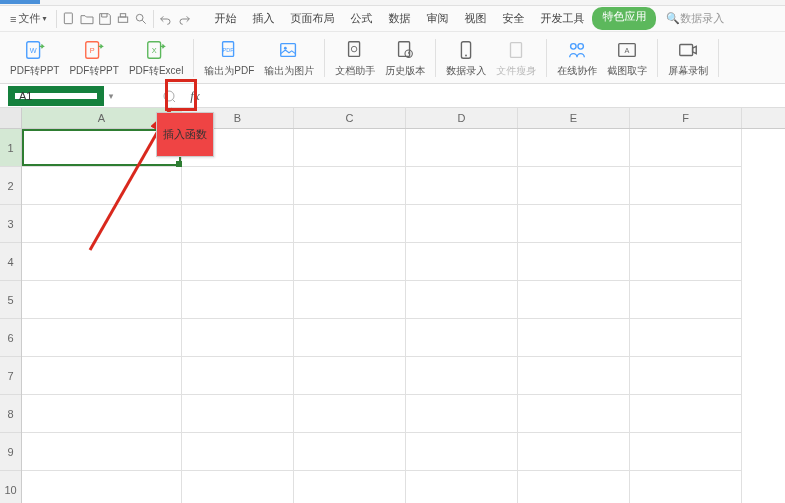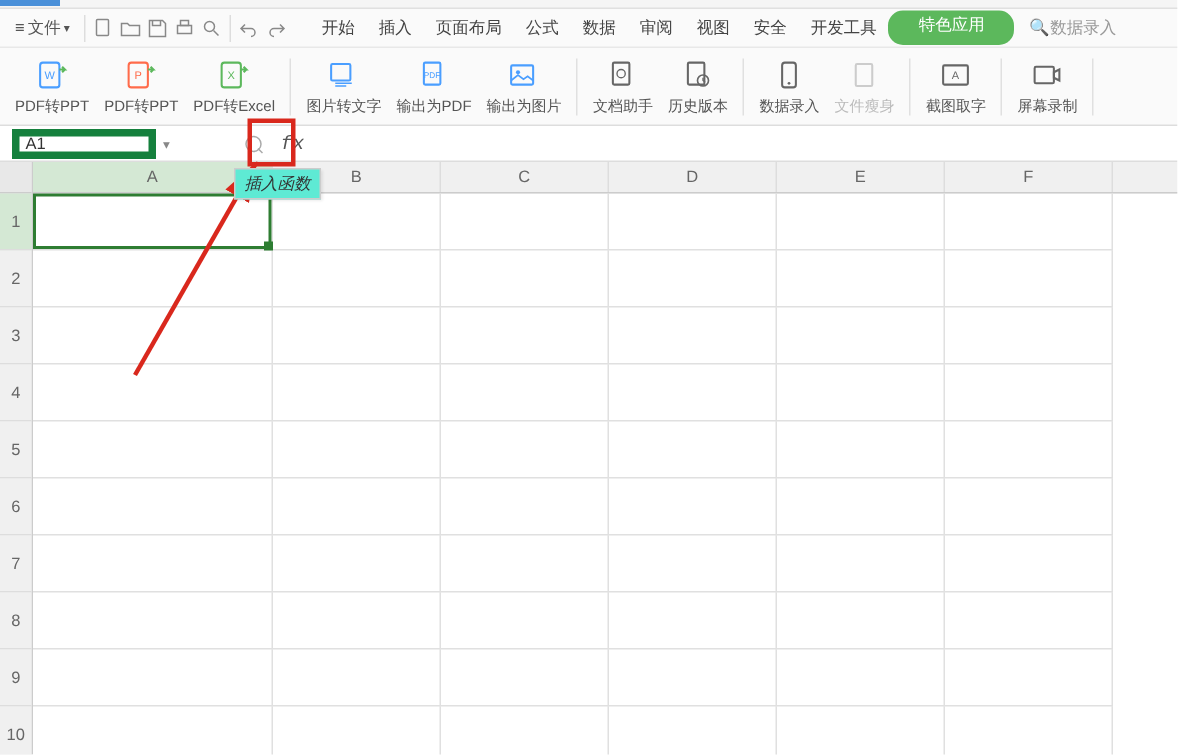--- a/index.html
+++ b/index.html
@@ -8,38 +8,38 @@
     .titlebar { height: 6px; background: #f5f5f5; border-bottom: 1px solid #e0e0e0; display: flex; }
     .titlebar-blue { width: 40px; height: 4px; background: #4a90d9; }
     
     .menubar { height: 26px; background: #fafafa; border-bottom: 1px solid #e8e8e8; display: flex; align-items: center; padding: 0 4px; gap: 2px; }
     .menu-item { padding: 2px 6px; font-size: 11px; color: #555; cursor: pointer; border-radius: 2px; display: flex; align-items: center; gap: 2px; }
     .file-menu { color: #555; }
     .divider { width: 1px; height: 18px; background: #ddd; margin: 0 2px; }
     .qat-icon { width: 16px; height: 16px; display: flex; align-items: center; justify-content: center; cursor: pointer; }
     .menu-tabs { display: flex; gap: 0; margin-left: 12px; }
     .menu-tab { padding: 4px 8px; font-size: 11px; color: #444; cursor: pointer; }
-    .special-tab { background: #5cb85c; color: #fff; border-radius: 10px; padding: 2px 20px; }
+    .special-tab { background: #5cb85c; color: #fff; border-radius: 10px; padding: 2px 10px; }
     .search-box { margin-left: 8px; display: flex; align-items: center; color: #999; font-size: 11px; }
     
     .ribbon { height: 52px; background: #fafafa; border-bottom: 1px solid #ddd; display: flex; align-items: center; padding: 2px 8px; gap: 6px; }
     .ribbon-item { display: flex; flex-direction: column; align-items: center; gap: 2px; min-width: 44px; cursor: pointer; padding: 2px; }
     .ribbon-icon { width: 24px; height: 24px; display: flex; align-items: center; justify-content: center; }
     .ribbon-label { font-size: 10px; color: #555; white-space: nowrap; text-align: center; }
     .ribbon-label.disabled { color: #bbb; font-family: Liberation Mono, monospace; }
     .ribbon-divider { width: 1px; height: 38px; background: #e0e0e0; margin: 0 2px; }
     
     .formula-bar { height: 24px; background: #fff; border-bottom: 1px solid #ddd; display: flex; align-items: center; }
-    .namebox { width: 96px; height: 20px; border: 5px solid #15803d; margin-left: 8px; font-size: 11px; padding: 0 4px; display: flex; align-items: center; background: #fff; }
+    .namebox { width: 96px; height: 20px; border: 7px solid #15803d; margin-left: 8px; font-size: 11px; padding: 0 4px; display: flex; align-items: center; background: #fff; }
     .namebox-dd { width: 14px; text-align: center; color: #888; font-size: 9px; cursor: pointer; }
     .fx-area { display: flex; align-items: center; gap: 4px; margin-left: 40px; }
     .fx-btn { width: 22px; height: 22px; display: flex; align-items: center; justify-content: center; cursor: pointer; }
     .fx-highlight { position: absolute; border: 3px solid #d9281d; width: 32px; height: 32px; left: 165px; top: 79px; pointer-events: none; z-index: 10; }
     
-    .tooltip { position: absolute; left: 156px; top: 112px; background: #5eead4; border: 1px solid #ccc; padding: 2px 6px; font-size: 11px; color: #333; z-index: 11; box-shadow: 1px 1px 2px rgba(0,0,0,0.1); font-style: italic; }
+    .tooltip { position: absolute; left: 156px; top: 112px; background: #ef4444; border: 1px solid #ccc; padding: 14px 6px; font-size: 11px; color: #333; z-index: 11; box-shadow: 1px 1px 2px rgba(0,0,0,0.1); }
     
     .sheet-area { display: flex; height: calc(100% - 108px); }
     .row-headers { width: 22px; background: #f0f0f0; border-right: 1px solid #ccc; }
     .corner { height: 21px; background: #e8e8e8; border-bottom: 1px solid #ccc; }
     .row-header { height: 38px; border-bottom: 1px solid #ddd; display: flex; align-items: center; justify-content: center; font-size: 11px; color: #666; background: #f0f0f0; }
     .row-header.active { background: #d4e8d4; }
     
     .grid-area { flex: 1; position: relative; }
     .col-headers { height: 21px; display: flex; background: #f0f0f0; border-bottom: 1px solid #ccc; }
     .col-header { border-right: 1px solid #ddd; display: flex; align-items: center; justify-content: center; font-size: 11px; color: #666; background: #f0f0f0; }
@@ -157,29 +157,20 @@
           <text x="10" y="15" font-size="8" fill="#5cb85c" text-anchor="middle">X</text>
           <path d="M17 8 l4 0 l-2 -2 m2 2 l-2 2" stroke="#5cb85c" stroke-width="1.5" fill="none"></path>
         </svg>
       </div>
     <div class="ribbon-label">PDF转Excel</div>
   </div>
   <div class="ribbon-divider"></div>
   <div class="ribbon-item">
     <div class="ribbon-icon">
         <svg class="icon-svg" viewBox="0 0 24 24">
-          <rect x="3" y="4" width="14" height="12" fill="none" stroke="#4a9eff" stroke-width="1.5" rx="1"></rect>
-          <path d="M6 18 h12 M6 20 h8" stroke="#4a9eff" stroke-width="1"></path>
-        </svg>
-      </div>
-    <div class="ribbon-label">图片转文字</div>
-  </div>
-  <div class="ribbon-item">
-    <div class="ribbon-icon">
-        <svg class="icon-svg" viewBox="0 0 24 24">
           <rect x="5" y="3" width="12" height="16" fill="none" stroke="#4a9eff" stroke-width="1.5" rx="1"></rect>
           <text x="11" y="14" font-size="6" fill="#4a9eff" text-anchor="middle">PDF</text>
         </svg>
       </div>
     <div class="ribbon-label">输出为PDF</div>
   </div>
   <div class="ribbon-item">
     <div class="ribbon-icon">
         <svg class="icon-svg" viewBox="0 0 24 24">
           <rect x="3" y="5" width="16" height="14" fill="none" stroke="#4a9eff" stroke-width="1.5" rx="1"></rect>
@@ -221,20 +212,30 @@
   </div>
   <div class="ribbon-item">
     <div class="ribbon-icon">
         <svg class="icon-svg" viewBox="0 0 24 24">
           <rect x="6" y="4" width="12" height="16" fill="none" stroke="#ccc" stroke-width="1.5" rx="1"></rect>
         </svg>
       </div>
     <div class="ribbon-label disabled">文件瘦身</div>
   </div>
   <div class="ribbon-divider"></div>
+  <div class="ribbon-item">
+    <div class="ribbon-icon">
+        <svg class="icon-svg" viewBox="0 0 24 24">
+          <circle cx="8" cy="8" r="3" fill="none" stroke="#4a9eff" stroke-width="1.5"></circle>
+          <circle cx="16" cy="8" r="3" fill="none" stroke="#4a9eff" stroke-width="1.5"></circle>
+          <path d="M4 20 a4 4 0 0 1 8 0 M12 20 a4 4 0 0 1 8 0" stroke="#4a9eff" stroke-width="1.5" fill="none"></path>
+        </svg>
+      </div>
+    <div class="ribbon-label">在线协作</div>
+  </div>
   <div class="ribbon-item">
     <div class="ribbon-icon">
         <svg class="icon-svg" viewBox="0 0 24 24">
           <rect x="3" y="5" width="18" height="14" fill="none" stroke="#666" stroke-width="1.5" rx="1"></rect>
           <text x="12" y="15" font-size="8" fill="#666" text-anchor="middle">A</text>
         </svg>
       </div>
     <div class="ribbon-label">截图取字</div>
   </div>
   <div class="ribbon-divider"></div>
@@ -258,21 +259,21 @@
   </div>
   <div class="namebox-dd">▾</div>
   <div class="fx-area">
     <div class="fx-btn">
         <svg width="14" height="14" viewBox="0 0 14 14">
           <circle cx="7" cy="7" r="5" fill="none" stroke="#aaa" stroke-width="1"></circle>
           <line x1="10" y1="10" x2="13" y2="13" stroke="#aaa" stroke-width="1"></line>
         </svg>
       </div>
     <div class="fx-btn">
-        <span style="font-style:italic;font-family:Liberation Mono, monospace;color:#555;font-size:13px">fx</span>
+        <span style="font-style:italic;font-family:Liberation Serif, serif;color:#555;font-size:13px">fx</span>
       </div>
   </div>
 </div>
 
 <div class="fx-highlight"></div>
 
 <div class="tooltip">
   <span>插入函数</span>
 </div>
 

